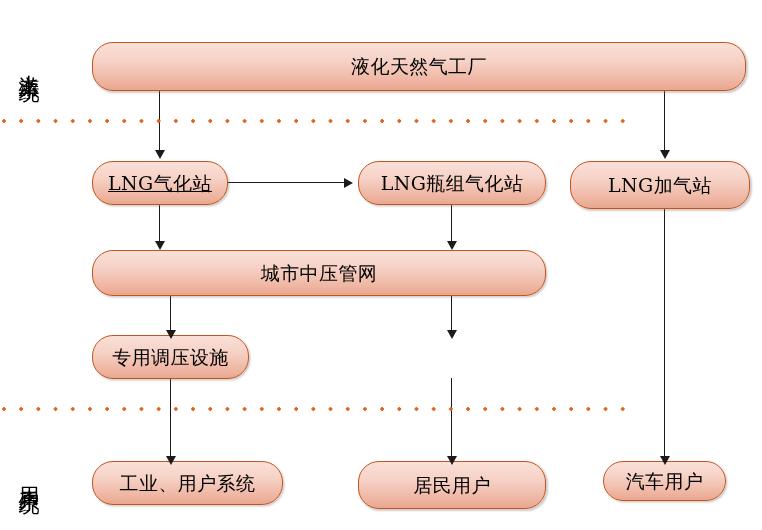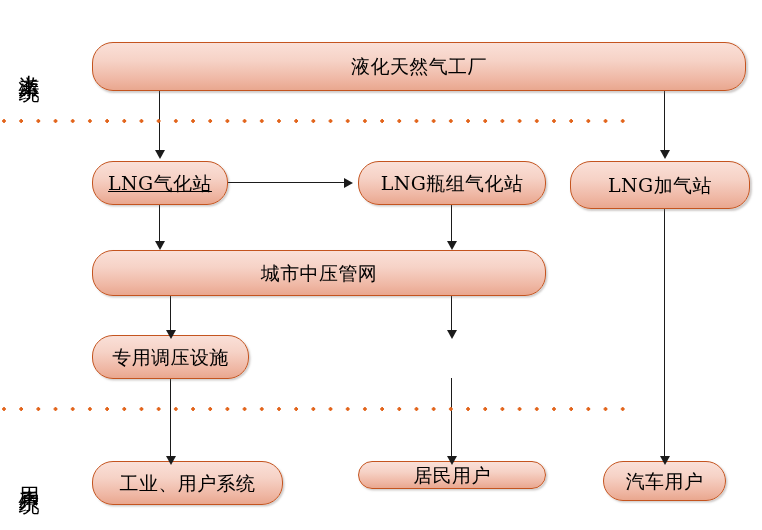--- a/index.html
+++ b/index.html
@@ -147,17 +147,17 @@
 
   <div class="node" style="left:570px; top:161px; width:180px; height:48px;">LNG加气站</div>
 
   <div class="node" style="left:92px; top:250px; width:454px; height:46px;">城市中压管网</div>
 
   <div class="node" style="left:92px; top:335px; width:157px; height:44px;">专用调压设施</div>
 
 
   <div class="node" style="left:92px; top:461px; width:191px; height:44px;">工业、用户系统</div>
 
-  <div class="node" style="left:358px; top:461px; width:188px; height:28px;">居民用户</div>
+  <div class="node" style="left:358px; top:461px; width:188px; height:48px;">居民用户</div>
 
   <div class="node" style="left:603px; top:461px; width:123px; height:40px;">汽车用户</div>
 
 </div>
 
 </body></html>

